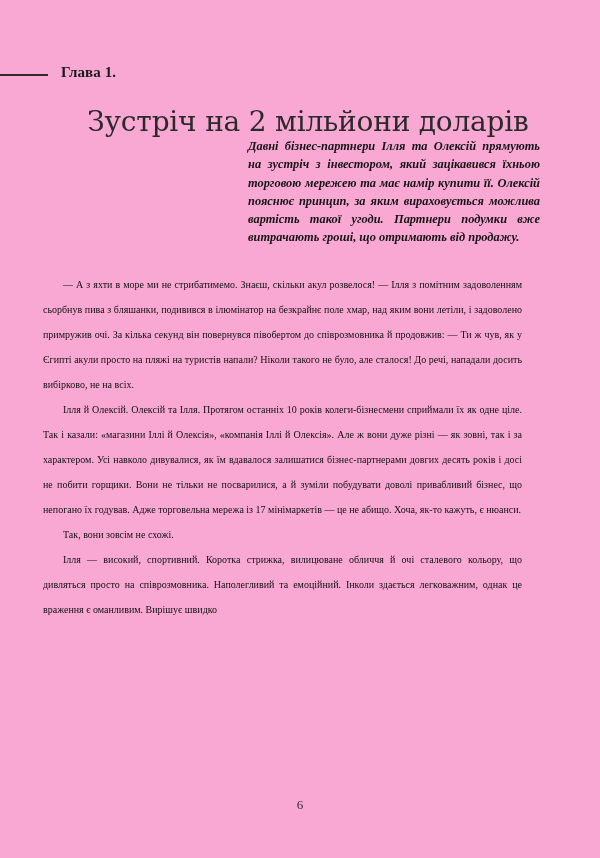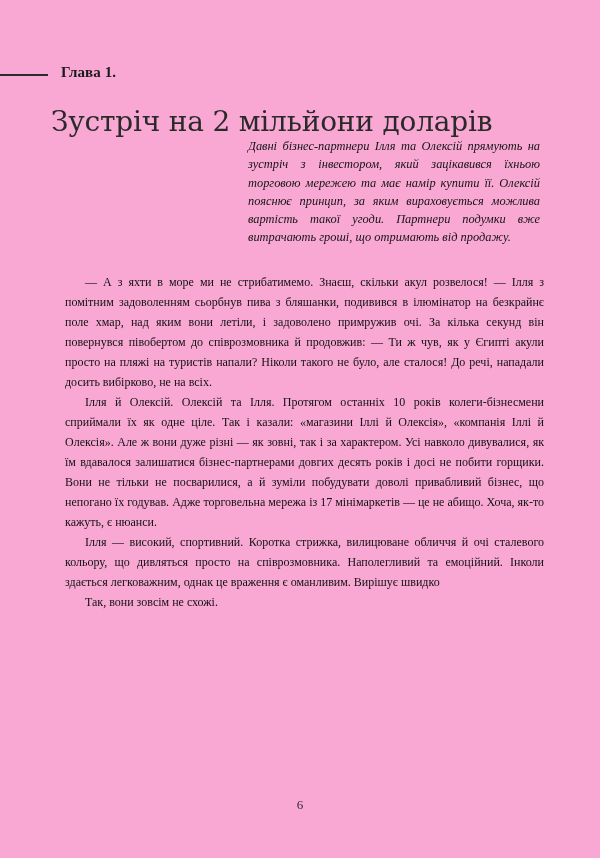--- a/index.html
+++ b/index.html
@@ -50,58 +50,59 @@
     font-size: 15px;
     font-weight: 700;
     letter-spacing: 0.1px;
     color: #1a1a1a;
     line-height: 20px;
     white-space: nowrap;
   }
 
   .chapter-title {
     position: absolute;
-    left: 51px;
+    left: 68px;
     top: 86px;
     width: 480px;
     font-family: "DejaVu Serif", "Liberation Serif", serif;
     font-size: 28px;
     font-weight: 400;
     line-height: 34px;
     color: #2a2a2a;
     letter-spacing: -0.2px;
     white-space: nowrap;
+    text-align: center;
   }
 
   
   .lede {
     position: absolute;
     left: 248px;
     top: 137px;
     width: 292px;
     font-family: "Liberation Serif", "DejaVu Serif", serif;
     font-style: italic;
-    font-weight: 400;
+    font-weight: 700;
     font-size: 12.4px;
     line-height: 18.3px;
     text-align: justify;
     text-justify: inter-word;
     color: #141414;
     hyphens: manual;
   }
 
   
   .body-copy {
     position: absolute;
-    left: 65px;
+    left: 43px;
     top: 272px;
     width: 479px;
     font-family: "Liberation Serif", "DejaVu Serif", serif;
-    font-size: 12px;
-    line-height: 20px;
+    font-size: 10px;
+    line-height: 25px;
     text-align: justify;
     text-justify: inter-word;
     color: #111111;
     hyphens: manual;
   }
 
   .body-copy p {
     margin: 0;
     text-indent: 20px;
     text-align: justify;
@@ -134,19 +135,19 @@
     <div class="chapter-label">Глава 1.</div>
   </div>
 
   <h1 class="chapter-title">Зустріч на 2 мільйони доларів</h1>
 
   <div class="lede">Давні бізнес-партнери Ілля та Олексій прямують на зустріч з інвестором, який зацікавився їхньою торговою мережею та має намір купити її. Олексій пояснює принцип, за яким вираховується можлива вартість такої угоди. Партнери подумки вже витрачають гроші, що отримають від продажу.</div>
 
   <div class="body-copy">
     <p>— А з яхти в море ми не стрибатимемо. Знаєш, скільки акул розвелося! — Ілля з помітним задоволенням сьорбнув пива з бляшанки, подивився в ілюмінатор на безкрайнє поле хмар, над яким вони летіли, і задоволено примружив очі. За кілька секунд він повернувся півобертом до співрозмовника й продовжив: — Ти ж чув, як у Єгипті акули просто на пляжі на туристів напали? Ніколи такого не було, але сталося! До речі, нападали досить вибірково, не на всіх.</p>
     <p>Ілля й Олексій. Олексій та Ілля. Протягом останніх 10 років колеги-бізнесмени сприймали їх як одне ціле. Так і казали: «магазини Іллі й Олексія», «компанія Іллі й Олексія». Але ж вони дуже різні — як зовні, так і за характером. Усі навколо дивувалися, як їм вдавалося залишатися бізнес-партнерами довгих десять років і досі не побити горщики. Вони не тільки не посварилися, а й зуміли побудувати доволі привабливий бізнес, що непогано їх годував. Адже торговельна мережа із 17 мінімаркетів — це не абищо. Хоча, як-то кажуть, є нюанси.</p>
+    <p>Так, вони зовсім не схожі.</p>
     <p>Ілля — високий, спортивний. Коротка стрижка, вилицюване обличчя й очі сталевого кольору, що дивляться просто на співрозмовника. Наполегливий та емоційний. Інколи здається легковажним, однак це враження є оманливим. Вирішує швидко</p>
-    <p>Так, вони зовсім не схожі.</p>
   </div>
 
   <div class="folio">6</div>
 
 </div>
 
 </body></html>

